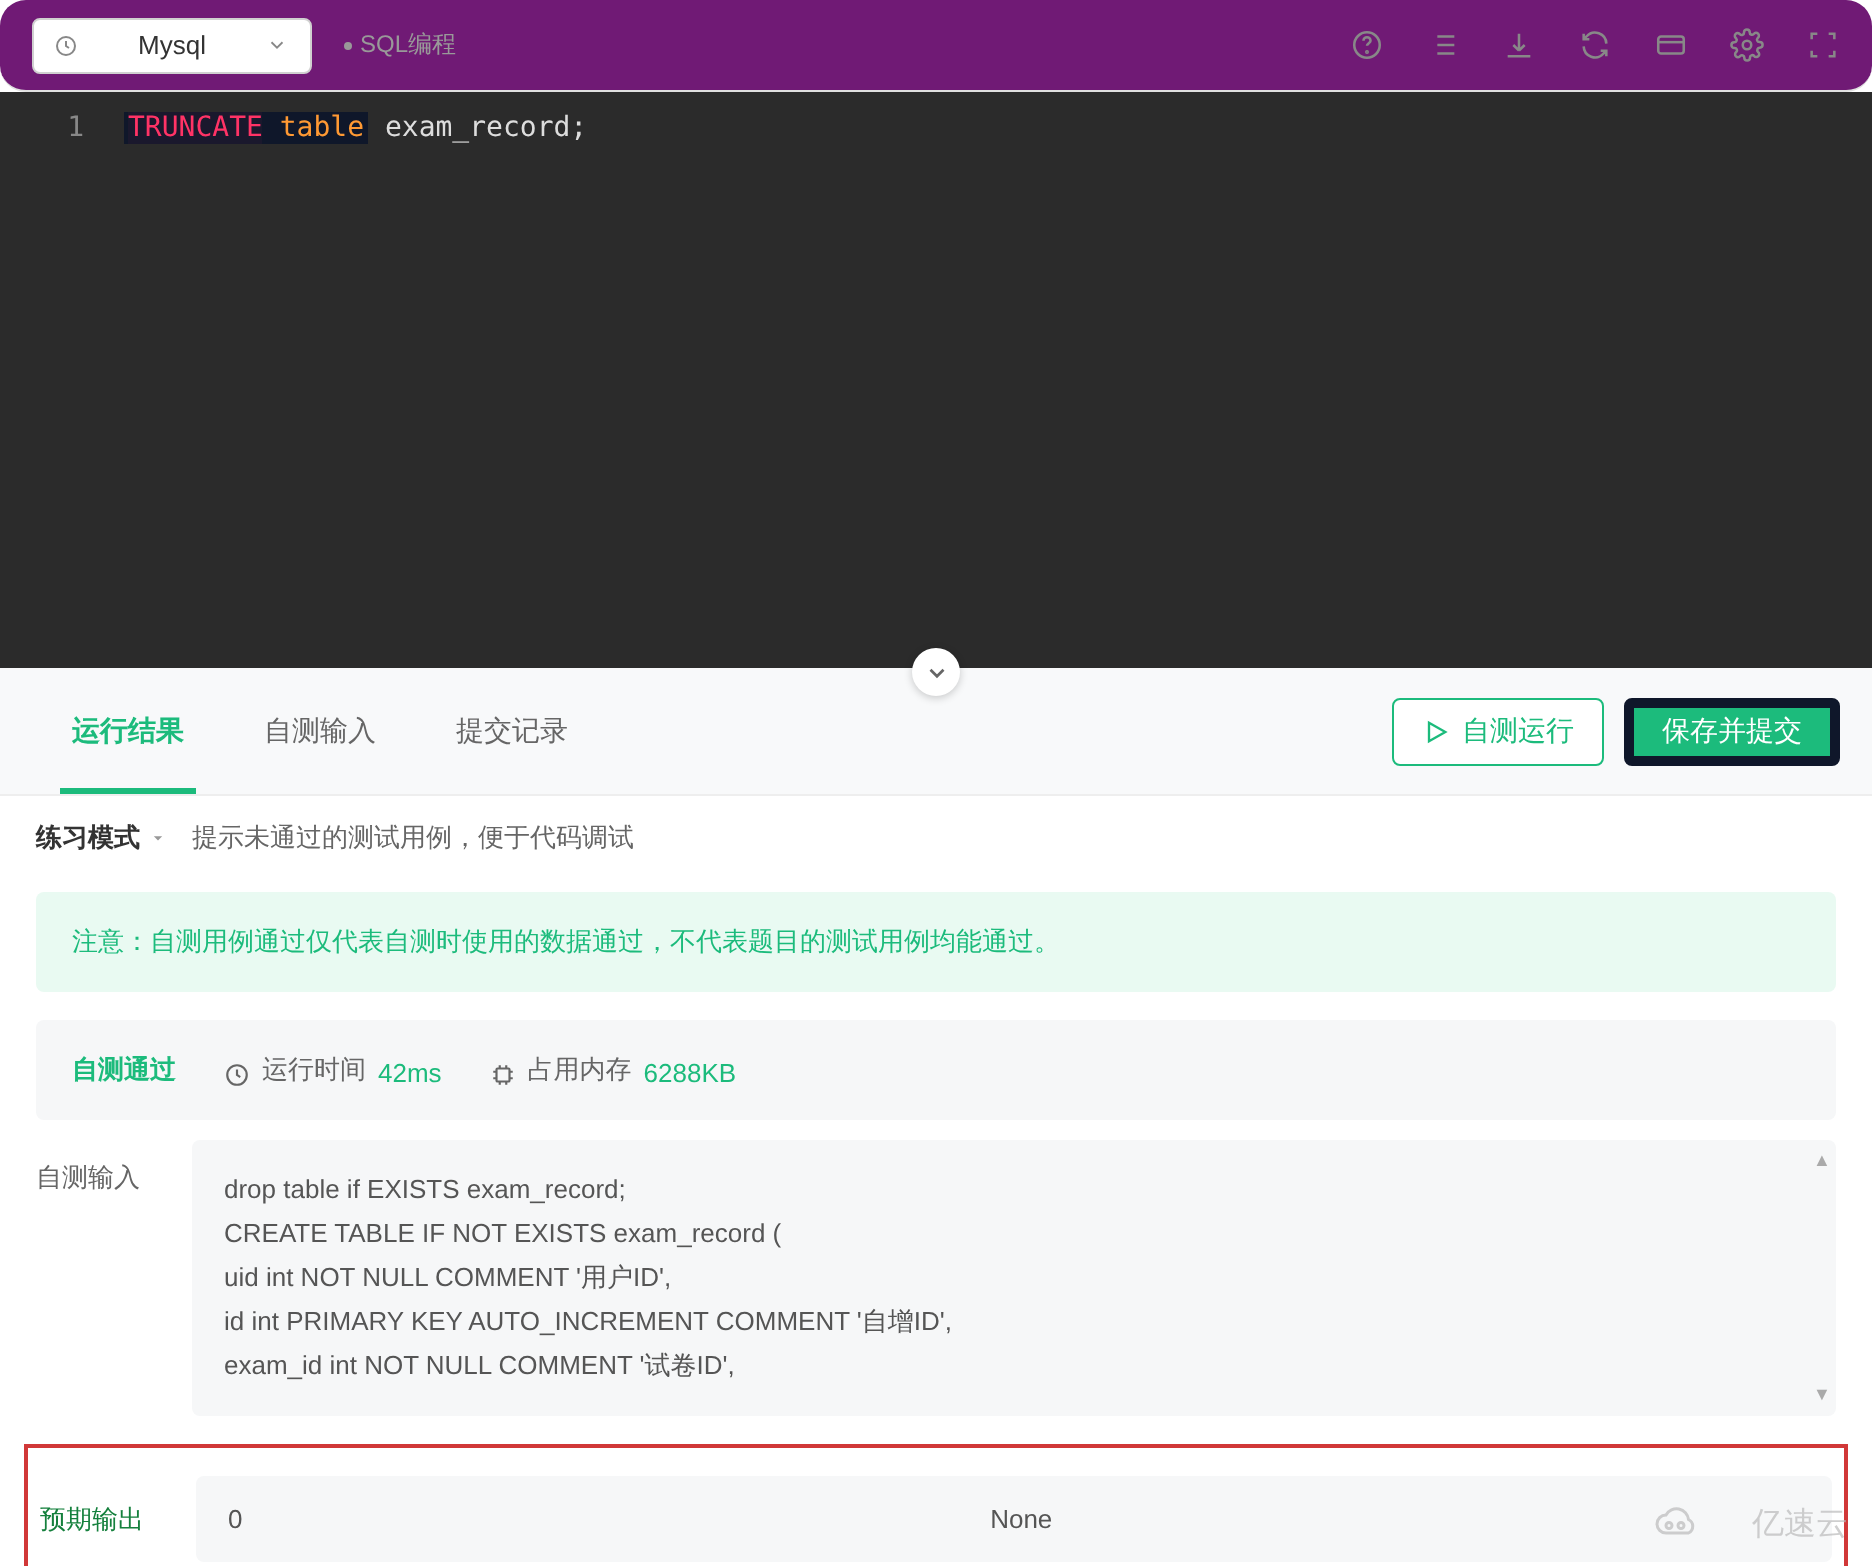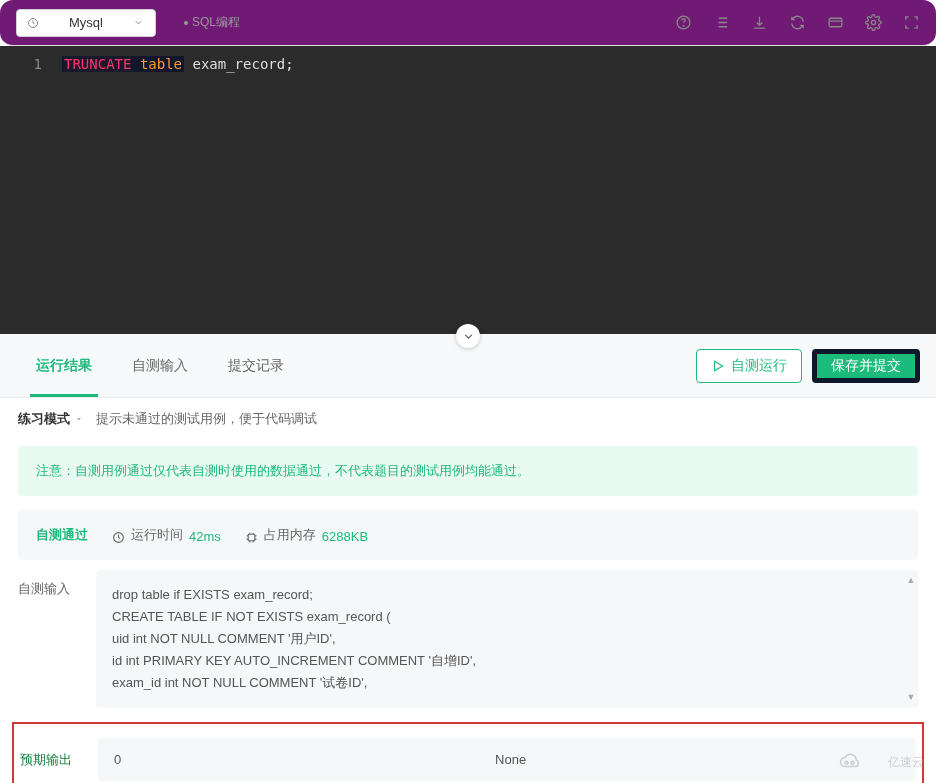--- a/index.html
+++ b/index.html
@@ -1,21 +1,21 @@
 <!DOCTYPE html>
 <html><head>
   <meta charset="utf-8">
   <style>
     * { box-sizing: border-box; margin: 0; padding: 0; }
     body { font-family: -apple-system, BlinkMacSystemFont, "Segoe UI", "PingFang SC", "Microsoft YaHei", sans-serif; font-size: 13px; color: #333; background: #fff; width: 936px; height: 783px; overflow: hidden; position: relative; }
     
     .toolbar { height: 46px; display: flex; align-items: center; padding: 0 16px; border-bottom: 1px solid #e0e0e0; background: #701a75; border-radius: 13px; }
     .db-select { display: flex; align-items: center; gap: 8px; width: 140px; height: 28px; border: 1px solid #d0d0d0; border-radius: 4px; padding: 0 10px; cursor: pointer; background: #fff; justify-content: space-between; }
     .db-select .ico { width:12px; height:12px; display:flex; align-items:center; justify-content:center; color:#888;}
-    .sql-label { margin-left: 28px; color: #999; font-size: 12px; display:flex; align-items:center; gap:4px;}
+    .sql-label { margin-left: 16px; color: #999; font-size: 12px; display:flex; align-items:center; gap:4px;}
     .sql-dot { width:4px; height:4px; border-radius:50%; background:#999; }
     .toolbar-right { margin-left: auto; display: flex; align-items: center; gap: 20px; color: #888; }
     .tb-icon { width: 18px; height: 18px; display: flex; align-items:center; justify-content:center; cursor: pointer; }
     
     .editor { height: 288px; background: #2b2b2b; color: #ccc; font-family: "Consolas", "Monaco", monospace; font-size: 14px; position: relative; display: flex; }
     .gutter { width: 54px; text-align: right; padding: 10px 12px 0 0; color: #888; user-select:none; }
     .code-area { padding: 10px 0 0 8px; flex:1; }
     .kw1 { color: #f36; background: rgba(243,63,110,0.05);}
     .kw2 { color: #ff9933; }
     .code-text { color: #ddd; }
@@ -47,21 +47,21 @@
     .io-content { flex: 1; background: #f6f7f8; border-radius: 4px; padding: 14px 16px; color: #555; font-size: 13px; line-height: 1.7; position: relative; }
     .io-scroll { position:absolute; right:2px; top:6px; width:10px; height: calc(100% - 12px); display:flex; flex-direction:column; justify-content:space-between; }
     .scroll-arrow { width:10px; height:10px; color:#aaa; display:flex; align-items:center; justify-content:center; font-size:9px;}
     
     .output-box { margin: 0 12px 12px; border: 2px solid #d13838; padding: 8px 6px; }
     .out-row { display: flex; align-items: center; gap: 14px; margin: 6px 0; }
     .out-label { width: 64px; color: #15803d; font-size: 13px; }
     .out-content { flex: 1; background: #f6f7f8; border-radius: 4px; padding: 14px 16px; color: #555; font-size: 13px; display: flex; }
     .out-none { flex:1; text-align:center; }
     
-    .watermark { position: absolute; right: 12px; bottom: 10px; display:flex; align-items:center; gap:22px; color:#bbb; font-size:12px; font-weight:500; opacity:0.7;}
+    .watermark { position: absolute; right: 12px; bottom: 10px; display:flex; align-items:center; gap:22px; color:#bbb; font-size:16px; font-weight:500; opacity:0.7;}
     .watermark svg { width:30px; height:22px; }
   </style>
 </head>
 <body>
 
 <div class="toolbar">
   <div class="db-select">
     <span class="ico">
       <svg viewBox="0 0 24 24" width="12" height="12" fill="none" stroke="currentColor" stroke-width="2">
           <circle cx="12" cy="12" r="9"></circle>

